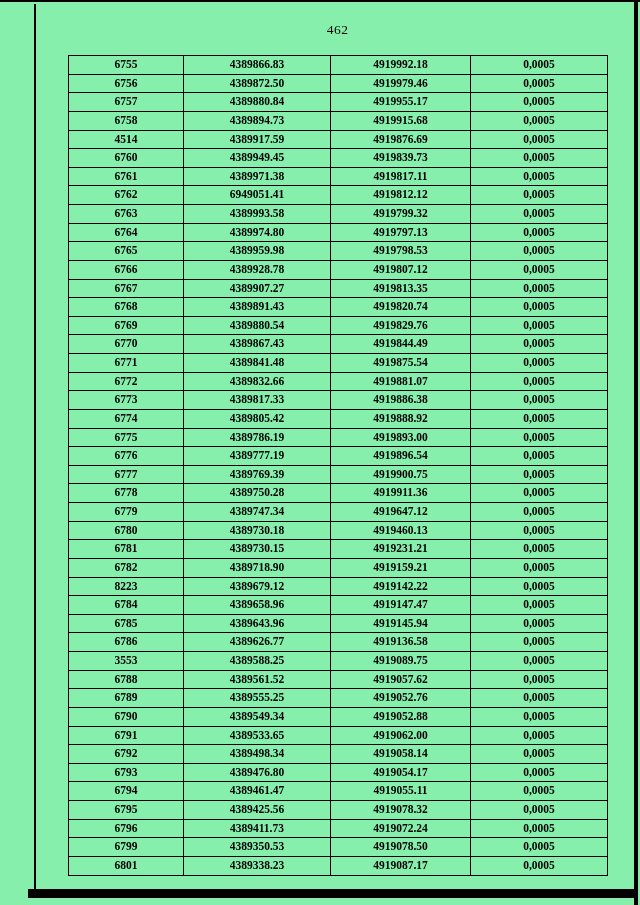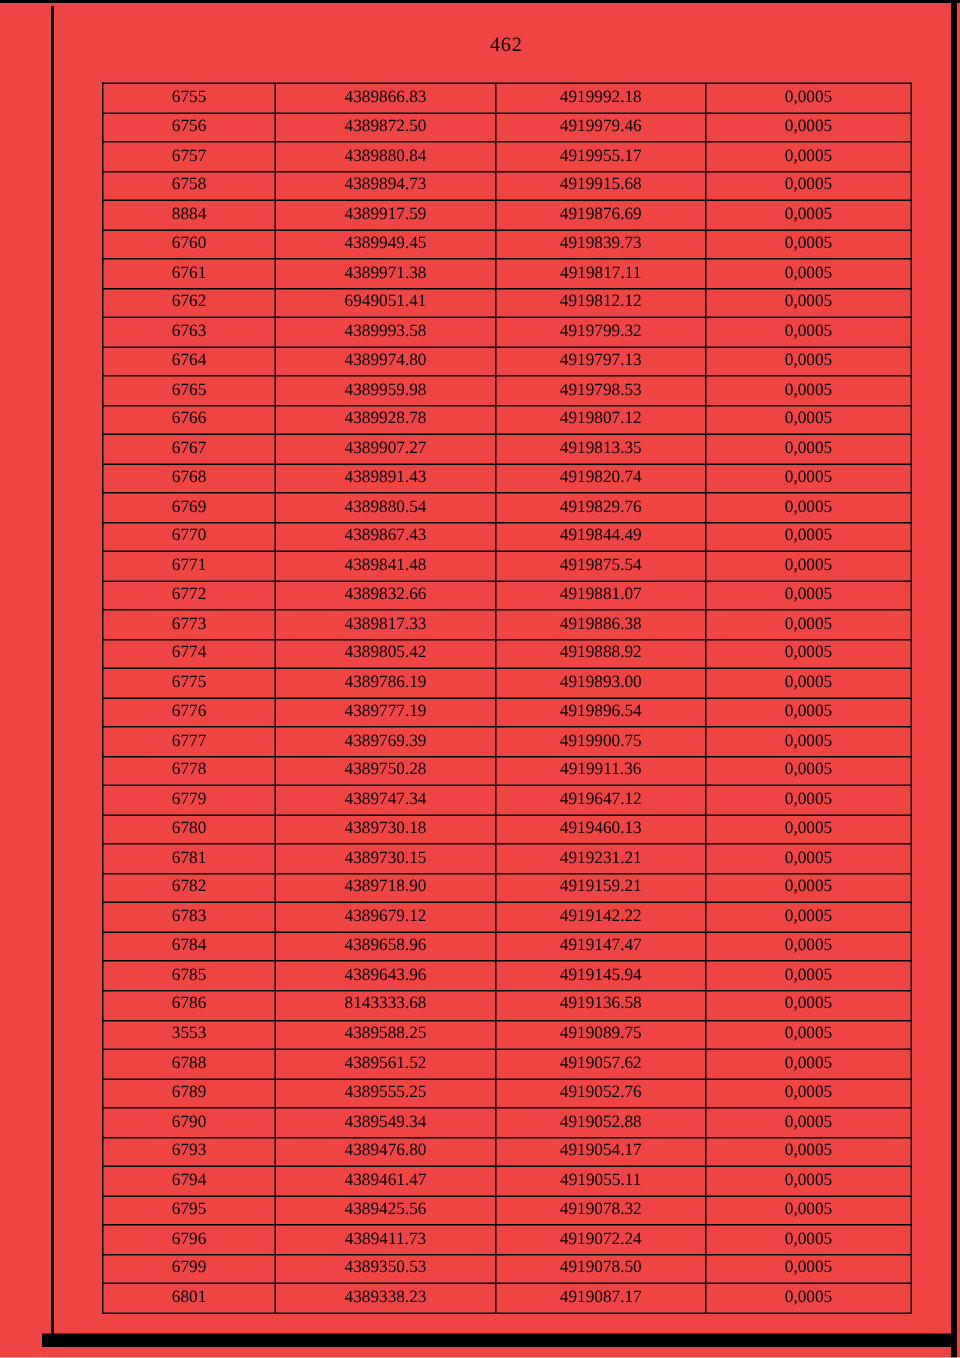--- a/index.html
+++ b/index.html
@@ -8,21 +8,21 @@
     background: #ffffff;
     width: 640px;
     height: 905px;
     overflow: hidden;
     font-family: "Liberation Serif", serif;
   }
   .page {
     position: relative;
     width: 640px;
     height: 905px;
-    background: #ef4444;
+    background: #86efac;
     color: #000;
   }
   
   .edge-top {
     position: absolute;
     left: 0; top: 0;
     width: 640px; height: 2px;
     background: #000;
   }
   .edge-left {
@@ -52,20 +52,21 @@
     letter-spacing: 0.5px;
     color: #000;
   }
   table.data-table {
     position: absolute;
     left: 68px; top: 55px;
     width: 539px;
     height: 821px;
     border-collapse: collapse;
     table-layout: fixed;
+    font-weight: bold;
   }
   table.data-table td {
     border: 1px solid #000;
     text-align: center;
     vertical-align: middle;
     font-size: 11.5px;
     line-height: 1;
     padding: 0;
     white-space: nowrap;
     color: #000;
@@ -109,21 +110,21 @@
           <td>4919955.17</td>
           <td>0,0005</td>
         </tr>
         <tr>
           <td>6758</td>
           <td>4389894.73</td>
           <td>4919915.68</td>
           <td>0,0005</td>
         </tr>
         <tr>
-          <td>8884</td>
+          <td>4514</td>
           <td>4389917.59</td>
           <td>4919876.69</td>
           <td>0,0005</td>
         </tr>
         <tr>
           <td>6760</td>
           <td>4389949.45</td>
           <td>4919839.73</td>
           <td>0,0005</td>
         </tr>
@@ -253,40 +254,40 @@
           <td>4919231.21</td>
           <td>0,0005</td>
         </tr>
         <tr>
           <td>6782</td>
           <td>4389718.90</td>
           <td>4919159.21</td>
           <td>0,0005</td>
         </tr>
         <tr>
-          <td>6783</td>
+          <td>8223</td>
           <td>4389679.12</td>
           <td>4919142.22</td>
           <td>0,0005</td>
         </tr>
         <tr>
           <td>6784</td>
           <td>4389658.96</td>
           <td>4919147.47</td>
           <td>0,0005</td>
         </tr>
         <tr>
           <td>6785</td>
           <td>4389643.96</td>
           <td>4919145.94</td>
           <td>0,0005</td>
         </tr>
         <tr>
           <td>6786</td>
-          <td>8143333.68</td>
+          <td>4389626.77</td>
           <td>4919136.58</td>
           <td>0,0005</td>
         </tr>
         <tr>
           <td>3553</td>
           <td>4389588.25</td>
           <td>4919089.75</td>
           <td>0,0005</td>
         </tr>
         <tr>
@@ -301,20 +302,32 @@
           <td>4919052.76</td>
           <td>0,0005</td>
         </tr>
         <tr>
           <td>6790</td>
           <td>4389549.34</td>
           <td>4919052.88</td>
           <td>0,0005</td>
         </tr>
         <tr>
+          <td>6791</td>
+          <td>4389533.65</td>
+          <td>4919062.00</td>
+          <td>0,0005</td>
+        </tr>
+        <tr>
+          <td>6792</td>
+          <td>4389498.34</td>
+          <td>4919058.14</td>
+          <td>0,0005</td>
+        </tr>
+        <tr>
           <td>6793</td>
           <td>4389476.80</td>
           <td>4919054.17</td>
           <td>0,0005</td>
         </tr>
         <tr>
           <td>6794</td>
           <td>4389461.47</td>
           <td>4919055.11</td>
           <td>0,0005</td>

